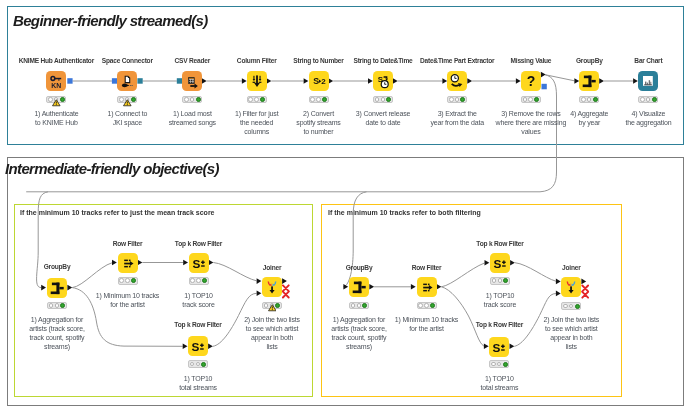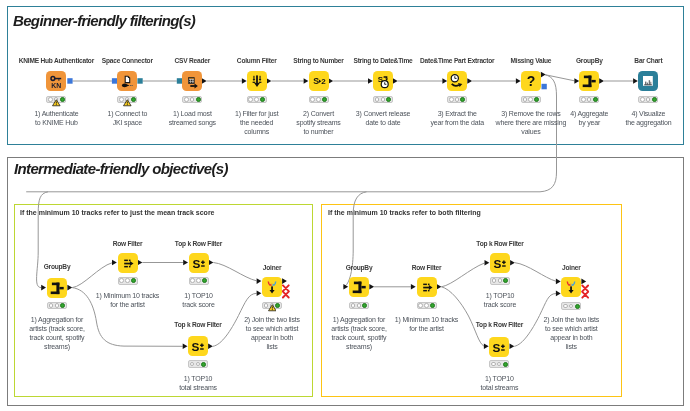--- a/index.html
+++ b/index.html
@@ -8,22 +8,22 @@
 .nt{position:absolute;font:bold 6.6px "Liberation Sans",sans-serif;color:#3b3b3b;transform:translateX(-50%);white-space:nowrap;letter-spacing:-0.22px}
 .lbl{position:absolute;font:7px "Liberation Sans",sans-serif;color:#4c525a;transform:translateX(-50%);text-align:center;white-space:nowrap;line-height:9px;letter-spacing:-0.18px}
 .icon{position:absolute;width:20px;height:20px;border-radius:4.5px}
 .tl{position:absolute;width:20px;height:7.8px;background:#e6e6e6;border:1px solid #c6c6c6;border-radius:2px;display:flex;align-items:center;justify-content:center;gap:1.2px}
 .c{width:4.6px;height:4.6px;border-radius:50%;background:#fff;border:0.6px solid #b3b3b3}
 .g{width:5px;height:5px;background:#33a42e;border-color:#1d7a1a}
 .bt{position:absolute;font:bold 7px "Liberation Sans",sans-serif;color:#333;white-space:nowrap}
 </style></head><body>
 <div class="sec" style="left:7px;top:6px;width:677px;height:139px;border:1.6px solid #2e8098"></div>
 <div class="sec" style="left:7px;top:157px;width:677px;height:249px;border:1.6px solid #7c7c7c"></div>
-<div class="h" style="left:13px;top:11.9px">Beginner-friendly filtering(s)</div>
-<div class="h" style="left:14px;top:159.9px">Intermediate-friendly objective(s)</div>
+<div class="h" style="left:13px;top:11.9px">Beginner-friendly streamed(s)</div>
+<div class="h" style="left:5px;top:159.9px">Intermediate-friendly objective(s)</div>
 <div class="abs" style="left:13.5px;top:204px;width:299px;height:192.5px;border:1.5px solid #bdd733"></div>
 <div class="abs" style="left:321px;top:204px;width:301px;height:192.5px;border:1.5px solid #fdc414"></div>
 <div class="bt" style="left:20px;top:209px">If the minimum 10 tracks refer to just the mean track score</div>
 <div class="bt" style="left:328px;top:209px">If the minimum 10 tracks refer to both filtering</div>
 <svg class="abs" style="left:0;top:0" width="690" height="411" viewBox="0 0 690 411">
     <path d="M72.5 81 H111.9" fill="none" stroke="#979797" stroke-width="1"></path>
     <path d="M142.6 81 H176.8" fill="none" stroke="#979797" stroke-width="1"></path>
     <path d="M206.7 81 H241.9" fill="none" stroke="#979797" stroke-width="1"></path>
     <path d="M271.4 81 H303.6" fill="none" stroke="#979797" stroke-width="1"></path>
     <path d="M333.2 81 H368" fill="none" stroke="#979797" stroke-width="1"></path>

